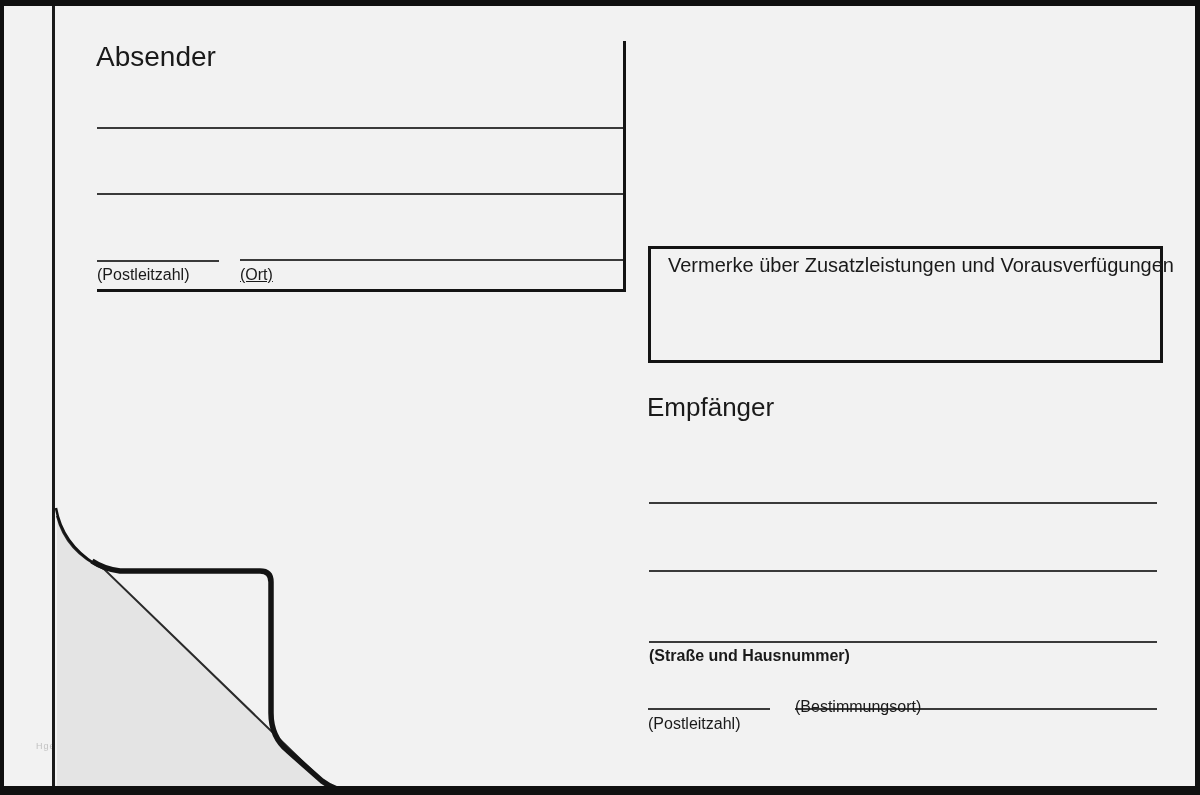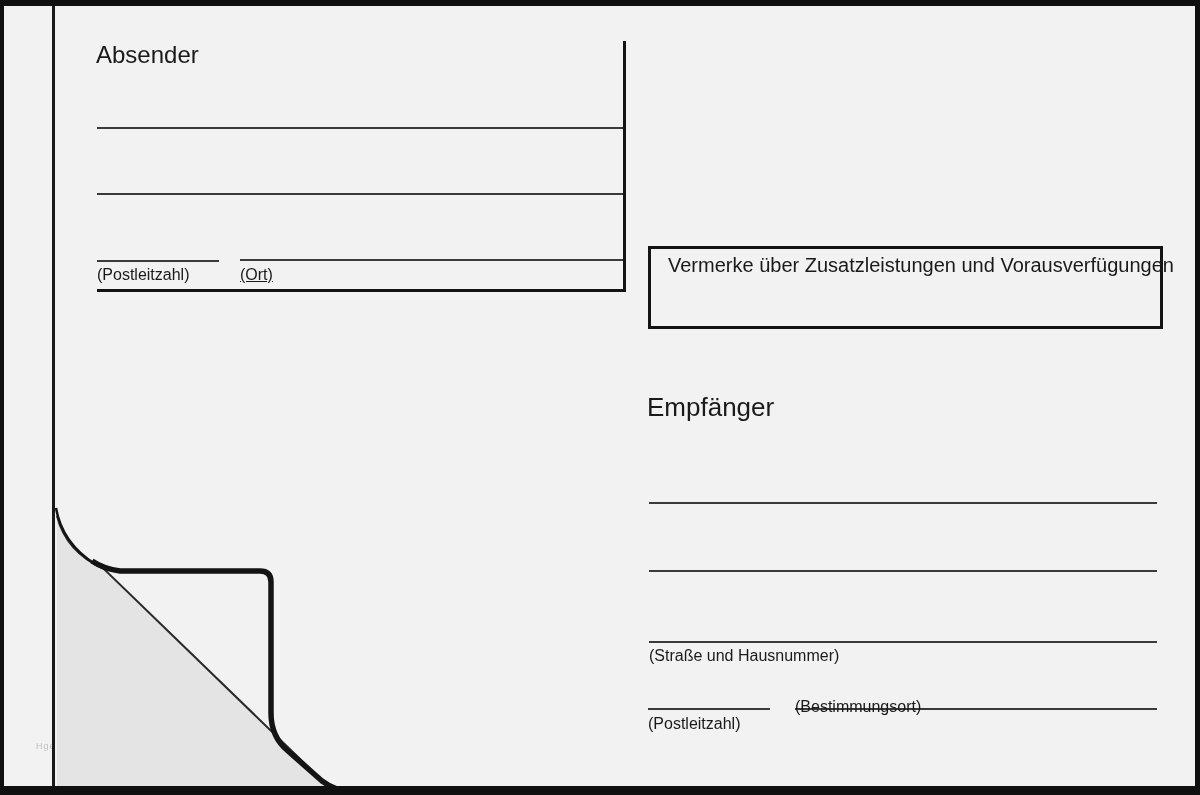--- a/index.html
+++ b/index.html
@@ -9,33 +9,33 @@
     background:#f2f2f2;color:#1a1a1a;
   }
   
   .bar{position:absolute;background:#101010;}
   .bar.top{left:0;top:0;width:1200px;height:6px;}
   .bar.bottom{left:0;top:786px;width:1200px;height:9px;}
   .bar.left{left:0;top:0;width:4px;height:795px;}
   .bar.right{left:1195px;top:0;width:5px;height:795px;}
   .inner-vline{position:absolute;left:52px;top:6px;width:3px;height:780px;background:#1a1a1a;}
   
-  .title-sm{position:absolute;font-size:24px;white-space:nowrap;}
+  .title-sm{position:absolute;font-size:28px;white-space:nowrap;}
   .title-lg{position:absolute;font-size:26px;white-space:nowrap;}
   .lbl{position:absolute;font-size:16px;white-space:nowrap;}
   
   .field{
     position:absolute;height:26px;border-bottom:2px solid #3a3a3a;
     font-size:18px;line-height:26px;white-space:nowrap;overflow:hidden;
   }
   .rule-thick{position:absolute;height:3px;background:#141414;}
   .vdivider{position:absolute;left:623px;top:41px;width:3px;height:251px;background:#141414;}
   
   .notes-box{
-    position:absolute;left:648px;top:246px;width:515px;height:83px;
+    position:absolute;left:648px;top:246px;width:515px;height:117px;
     border:3px solid #141414;box-sizing:border-box;
   }
   .notes-box .notes-label{
     padding:5px 0 0 17px;font-size:20px;white-space:nowrap;
   }
   .notes-box .notes-value{padding:2px 0 0 17px;font-size:18px;min-height:40px;}
   
   .curl-svg{position:absolute;left:0;top:0;width:1200px;height:795px;pointer-events:none;}
   
   .watermark{
@@ -64,21 +64,21 @@
   <div class="notes-box">
     <div class="notes-label">Vermerke über Zusatzleistungen und Vorausverfügungen</div>
     <div class="notes-value"></div>
   </div>
 
   <div class="title-lg" style="left:647px;top:392px;text-align:center;">Empfänger</div>
 
   <div class="field" style="left:649px;top:476px;width:508px;"></div>
   <div class="field" style="left:649px;top:544px;width:508px;"></div>
   <div class="field" style="left:649px;top:615px;width:508px;"></div>
-  <div class="lbl" style="left:649px;top:647px;">(Straße und Hausnummer)</div>
+  <div class="lbl" style="left:649px;top:647px;font-weight:bold;">(Straße und Hausnummer)</div>
 
   <div class="field" style="left:648px;top:682px;width:122px;"></div>
   <div class="field" style="left:795px;top:682px;width:362px;"></div>
   <div class="lbl" style="left:648px;top:715px;">(Postleitzahl)</div>
   <div class="lbl" style="left:795px;top:698px;">(Bestimmungsort)</div>
 
   <svg class="curl-svg" viewBox="0 0 1200 795">
 
     <path d="M57,516 Q66,552 104,569 L322,782 L328,786 L57,786 Z" fill="#e4e4e4" stroke="none"></path>
 

